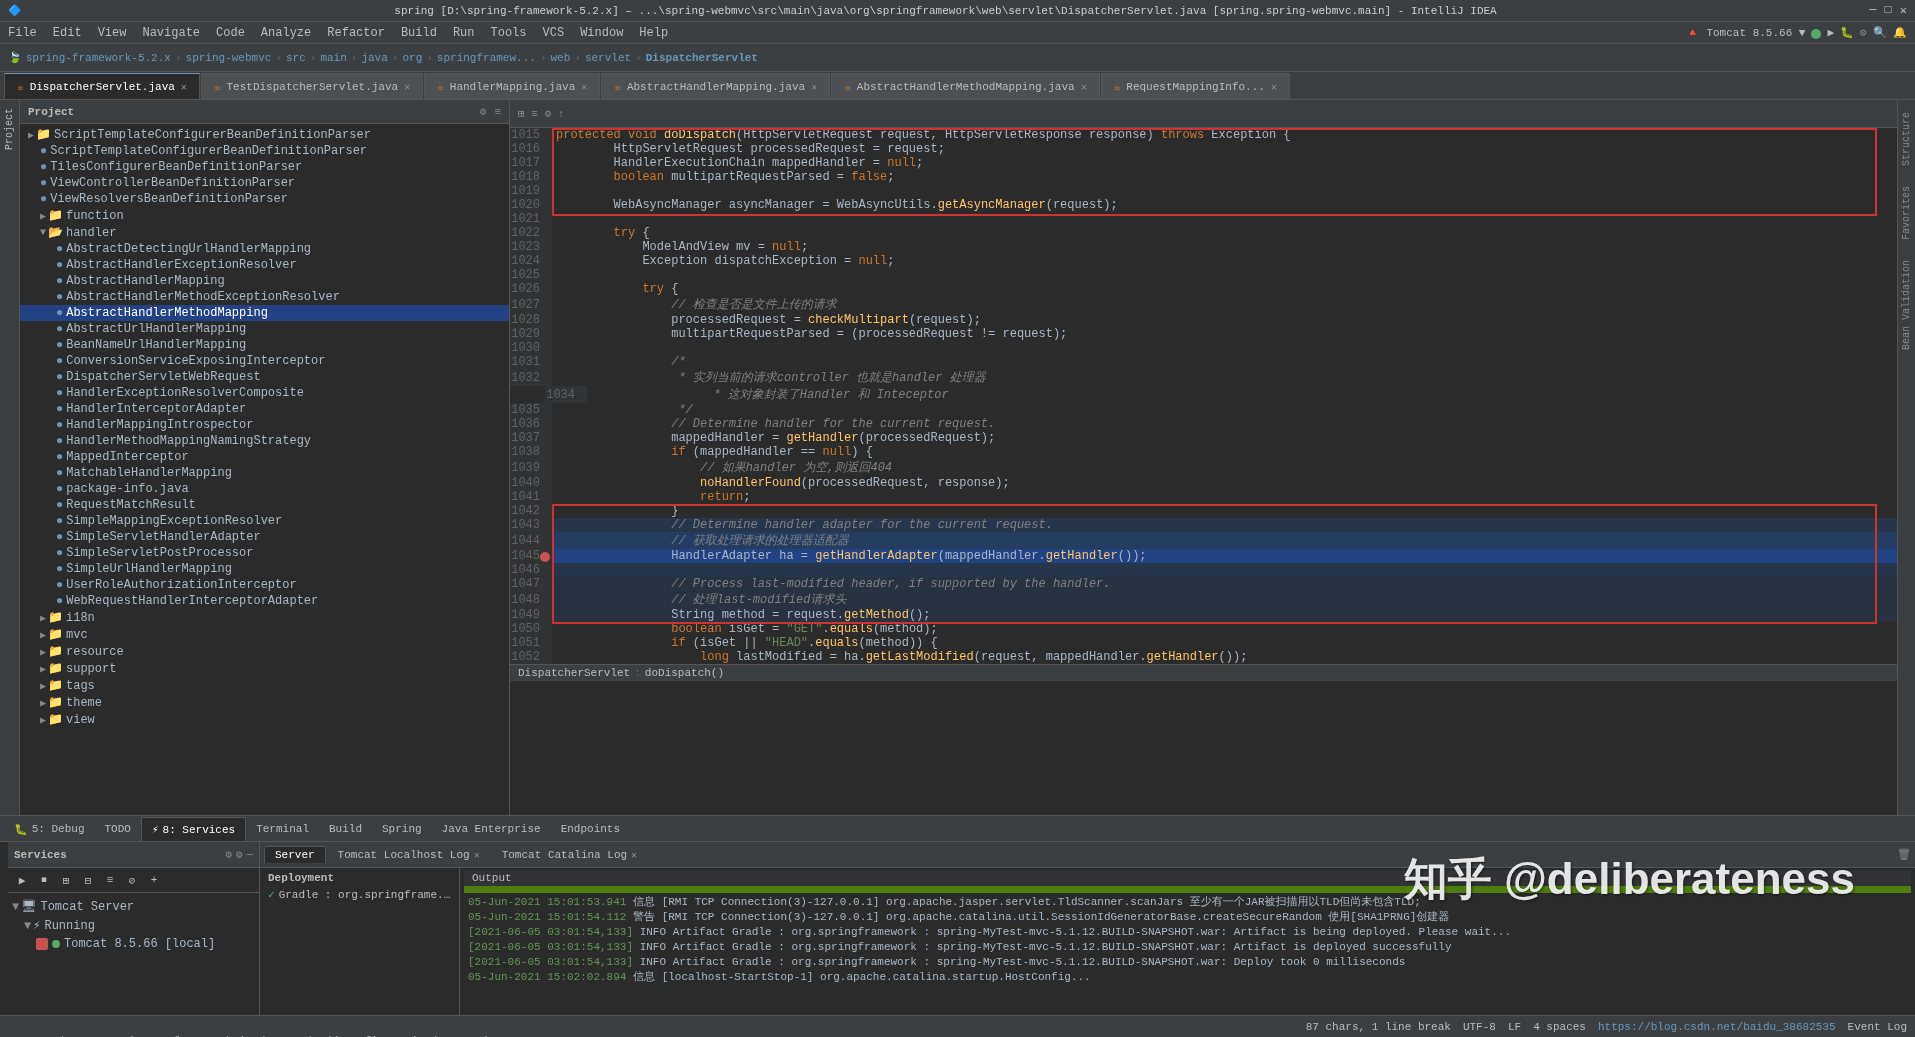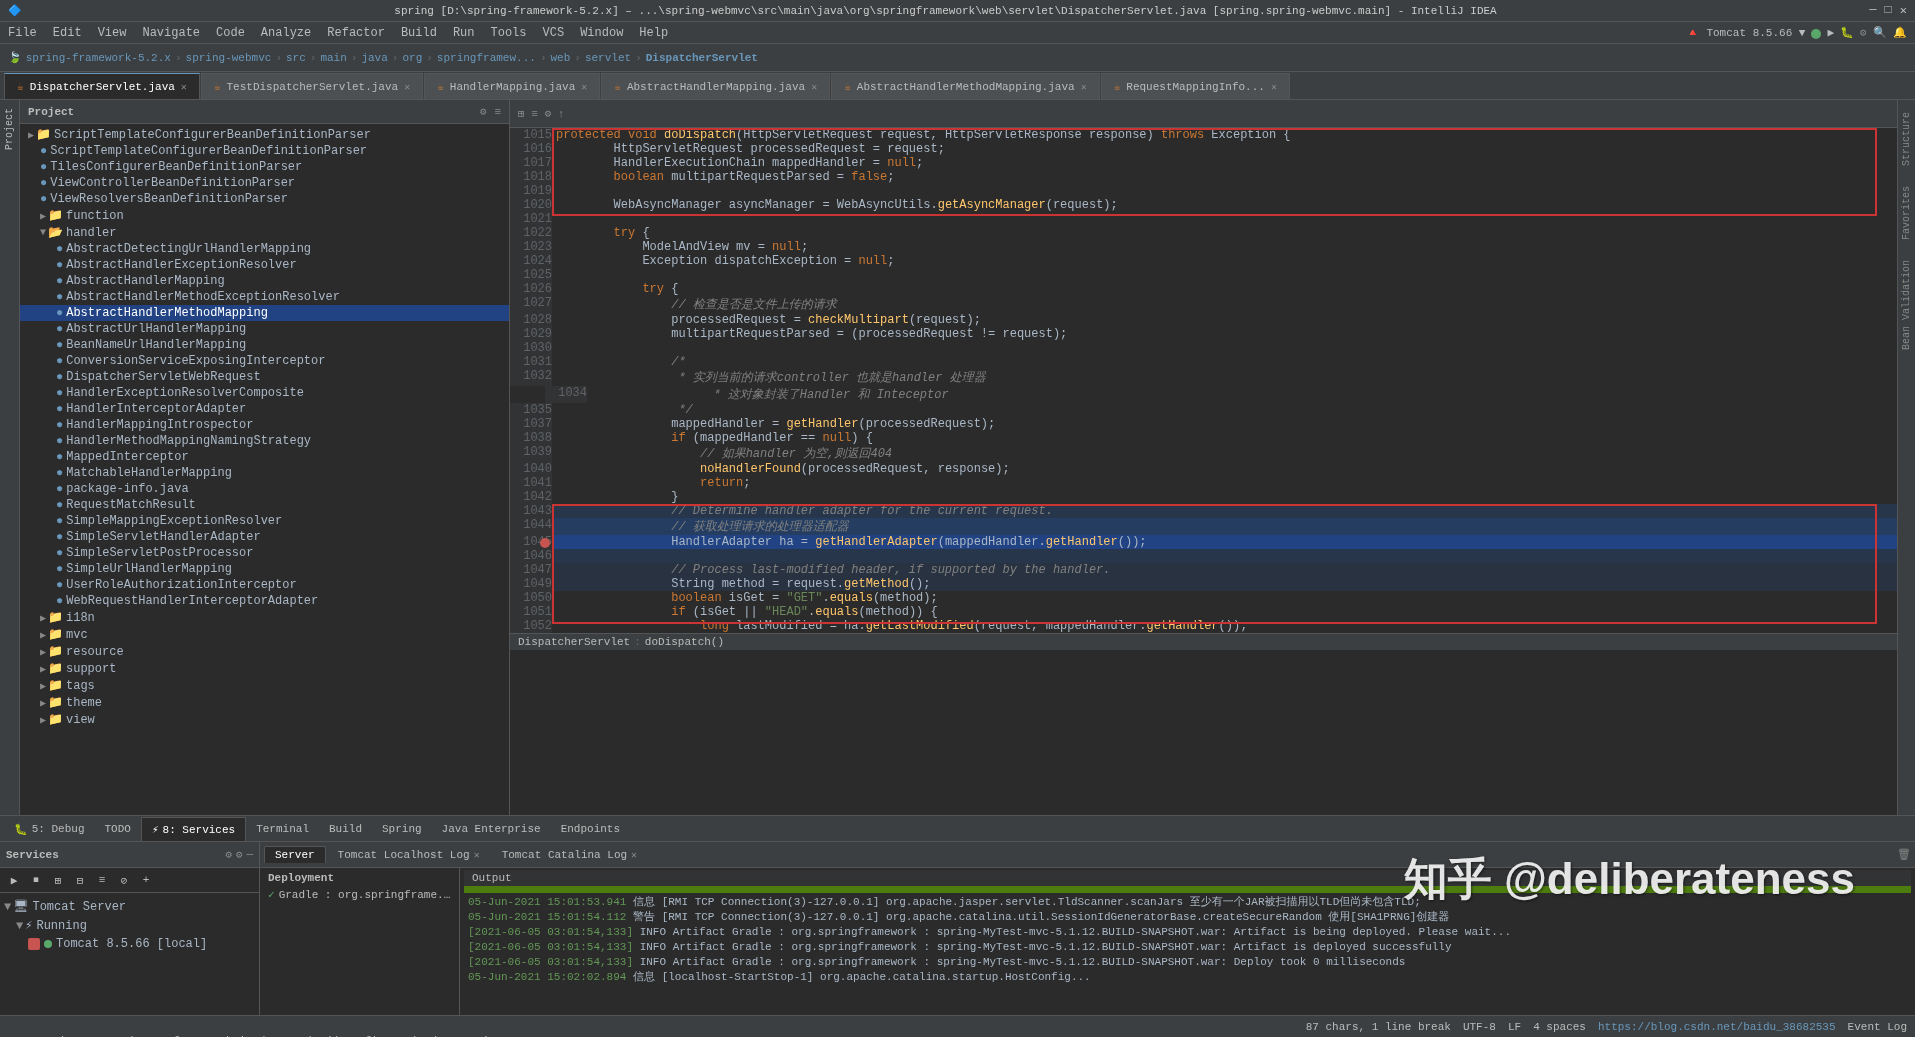--- a/index.html
+++ b/index.html
@@ -45,21 +45,21 @@
     .kw { color: #cc7832; }
     .string { color: #6a8759; }
     .comment { color: #808080; font-style: italic; }
 
     
     #bottom-area { height: 200px; background: #2b2b2b; border-top: 1px solid #555; display: flex; flex-direction: column; }
     #bottom-tabs { background: #3c3f41; height: 28px; display: flex; align-items: flex-end; padding-left: 4px; border-bottom: 1px solid #555; }
     .bottom-tab { height: 26px; padding: 0 12px; display: flex; align-items: center; gap: 4px; font-size: 11px; color: #bbb; cursor: pointer; }
     .bottom-tab.active { background: #2b2b2b; border: 1px solid #555; border-bottom: none; color: #fff; }
     #bottom-content { display: flex; flex: 1; overflow: hidden; }
-    #services-panel { width: 250px; background: #2b2b2b; border-right: 1px solid #555; overflow: hidden; }
+    #services-panel { width: 250px; background: #2b2b2b; border-right: 1px solid #555; overflow: hidden; padding-left: 8px; }
     #server-tree { padding: 4px 0; }
     .server-item { display: flex; align-items: center; padding: 2px 8px; cursor: pointer; font-size: 12px; }
     .tool-btn { width: 20px; height: 20px; display: flex; align-items: center; justify-content: center; color: #bbb; cursor: pointer; font-size: 11px; border-radius: 2px; }
 
     
     #server-log-panel { flex: 1; display: flex; flex-direction: column; overflow: hidden; }
     #log-tabs { background: #3c3f41; height: 26px; display: flex; align-items: center; padding: 0 4px; border-bottom: 1px solid #555; gap: 2px; }
     .log-tab { padding: 2px 10px; font-size: 11px; color: #bbb; cursor: pointer; border-radius: 2px 2px 0 0; }
     .log-tab.active { background: #2b2b2b; border: 1px solid #555; border-bottom: none; color: #fff; }
     #log-content { flex: 1; overflow: hidden; display: flex; }
@@ -74,21 +74,21 @@
     .status-right { display: flex; align-items: center; gap: 12px; }
 
     
     ::-webkit-scrollbar { width: 8px; height: 8px; }
     ::-webkit-scrollbar-track { background: #2b2b2b; }
     ::-webkit-scrollbar-thumb { background: #555; border-radius: 4px; }
 
     
     #watermark { position: absolute; bottom: 100px; right: 80px; font-size: 48px; font-weight: bold; color: rgba(255,255,255,0.85); z-index: 100; pointer-events: none; font-family: Arial, sans-serif; }
 
-    .gutter { width: 42px; background: #313335; flex-shrink: 0; position: relative; display: flex; justify-content: flex-end; padding-right: 0; color: #606366; }
+    .gutter { width: 42px; background: #313335; flex-shrink: 0; position: relative; display: flex; align-items: center; justify-content: flex-end; padding-right: 12px; color: #606366; }
   </style>
 </head>
 <body>
 
 <div id="title-bar">
   <div class="title-left">
     <span style="font-size:11px;color:#cc7832;font-weight:bold;">🔷</span>
   </div>
   <div class="title-center">spring [D:\spring-framework-5.2.x] – ...\spring-webmvc\src\main\java\org\springframework\web\servlet\DispatcherServlet.java [spring.spring-webmvc.main] - IntelliJ IDEA</div>
   <div class="title-right">
@@ -486,20 +486,26 @@
           <div class="line-content">                 <span class="comment">* 这对象封装了Handler 和 Inteceptor</span></div>
         </div>
         <div style="display:flex;">
           <div class="gutter">
               <span>1035</span>
             </div>
           <div class="line-content">                 <span class="comment">*/</span></div>
         </div>
         <div style="display:flex;">
           <div class="gutter">
+              <span>1036</span>
+            </div>
+          <div class="line-content">                <span class="comment">// Determine handler for the current request.</span></div>
+        </div>
+        <div style="display:flex;">
+          <div class="gutter">
               <span>1037</span>
             </div>
           <div class="line-content">                mappedHandler = <span style="color:#ffc66d;">getHandler</span>(processedRequest);</div>
         </div>
         <div style="display:flex;">
           <div class="gutter">
               <span>1038</span>
             </div>
           <div class="line-content">                <span class="kw">if</span> (mappedHandler == <span class="kw">null</span>) {</div>
         </div>
@@ -550,20 +556,26 @@
           <div class="gutter">
               <span>1046</span>
             </div>
           <div class="line-content"></div>
         </div>
         <div style="display:flex;background:rgba(30,80,150,0.2);">
           <div class="gutter">
               <span>1047</span>
             </div>
           <div class="line-content">                <span class="comment">// Process last-modified header, if supported by the handler.</span></div>
+        </div>
+        <div style="display:flex;background:rgba(30,80,150,0.2);">
+          <div class="gutter">
+              <span>1048</span>
+            </div>
+          <div class="line-content">                <span class="comment">// 处理last-modified请求头</span></div>
         </div>
         <div style="display:flex;background:rgba(30,80,150,0.2);">
           <div class="gutter">
               <span>1049</span>
             </div>
           <div class="line-content">                <span style="color:#a9b7c6;">String</span> method = request.<span style="color:#ffc66d;">getMethod</span>();</div>
         </div>
         <div style="display:flex;">
           <div class="gutter">
               <span>1050</span>

